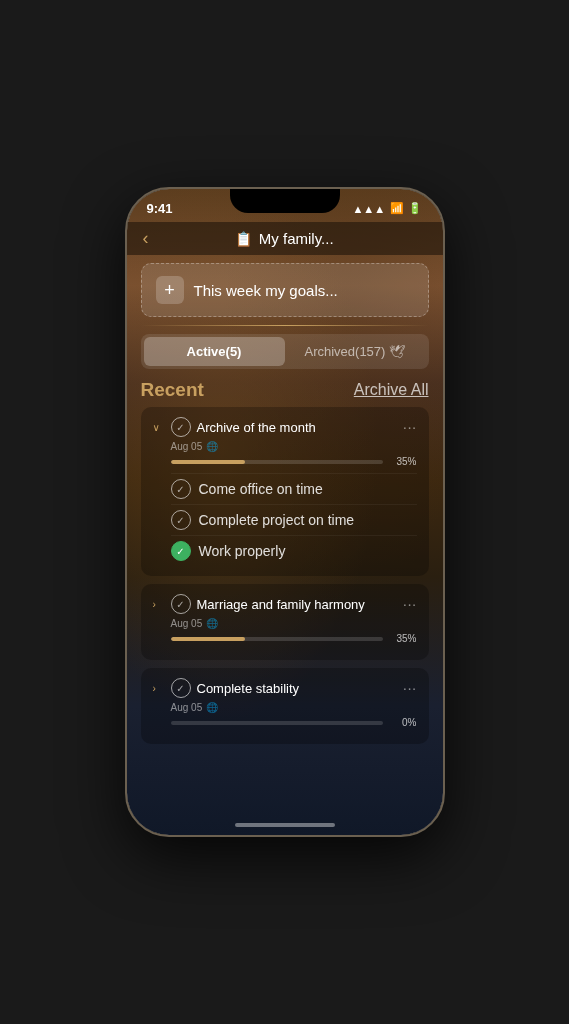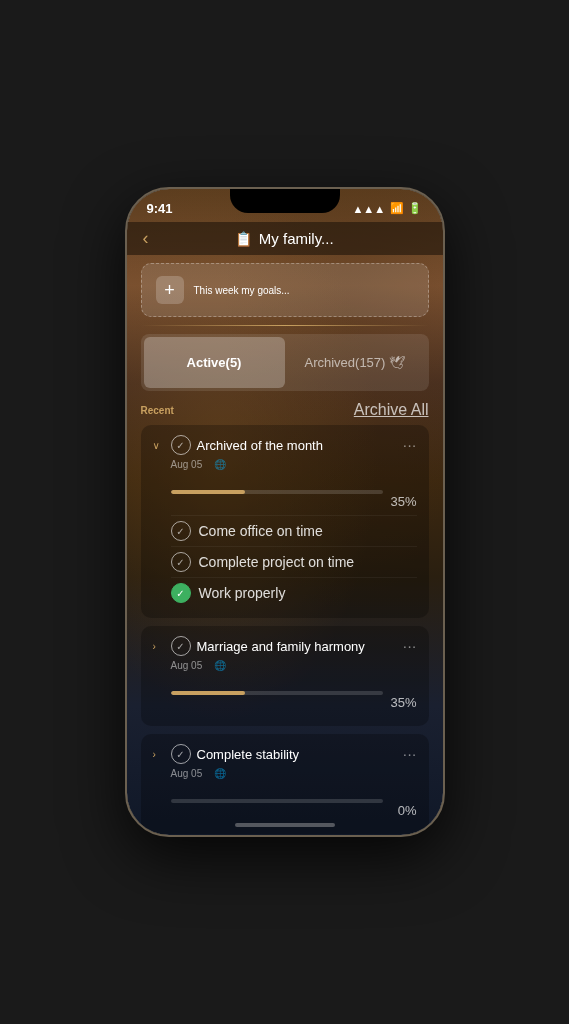--- a/index.html
+++ b/index.html
@@ -120,42 +120,42 @@
       display: flex;
       align-items: center;
       justify-content: center;
       color: #fff;
       font-size: 18px;
       flex-shrink: 0;
     }
 
     .add-goal-text {
       color: #fff;
-      font-size: 10px;
+      font-size: 15px;
       font-weight: 500;
     }
 
     .divider-gold {
       height: 1px;
       background: linear-gradient(90deg, transparent, #c8a060, transparent);
       margin: 4px 14px 8px;
     }
 
     .tabs-container {
       margin: 0 14px 10px;
       display: flex;
       background: rgba(255,255,255,0.1);
       border-radius: 8px;
       padding: 3px;
     }
 
     .tab {
       flex: 1;
       text-align: center;
-      padding: 18px 4px;
+      padding: 7px 4px;
       border-radius: 6px;
       font-size: 13px;
       cursor: pointer;
     }
 
     .tab.active {
       background: rgba(255,255,255,0.25);
       color: #fff;
       font-weight: 600;
     }
@@ -166,21 +166,21 @@
 
     .recent-header {
       display: flex;
       justify-content: space-between;
       align-items: center;
       padding: 0 14px 6px;
     }
 
     .recent-label {
       color: #c8a060;
-      font-size: 10px;
+      font-size: 19px;
       font-weight: 600;
     }
 
     .archive-all {
       color: rgba(255,255,255,0.7);
       font-size: 16px;
       text-decoration: underline;
       cursor: pointer;
     }
 
@@ -234,21 +234,21 @@
 
     .goal-more {
       color: rgba(255,255,255,0.5);
       font-size: 14px;
       cursor: pointer;
     }
 
     .goal-meta {
       display: flex;
       align-items: center;
-      gap: 12px;
+      gap: 4px;
       margin: 4px 0 4px 18px;
     }
 
     .goal-date {
       color: rgba(255,255,255,0.5);
       font-size: 10px;
     }
 
     .globe-icon {
       color: rgba(255,255,255,0.5);
@@ -271,24 +271,23 @@
     }
 
     .progress-fill {
       height: 100%;
       background: #c8a060;
       border-radius: 2px;
     }
 
     .progress-pct {
       color: rgba(255,255,255,0.7);
-      font-size: 13px;
+      font-size: 10px;
       min-width: 28px;
       text-align: right;
-      margin-top: 20px;
     }
 
     .sub-goals {
       margin-top: 4px;
       padding-left: 18px;
     }
 
     .sub-goal-item {
       display: flex;
       align-items: center;
@@ -374,21 +373,21 @@
       <div class="recent-header">
         <span class="recent-label">Recent</span>
         <span class="archive-all">Archive All</span>
       </div>
 
       <div class="goal-card">
         <div class="goal-row">
           <div class="goal-left">
             <span class="chevron">∨</span>
             <div class="check-circle">✓</div>
-            <span class="goal-title">Archived of the month</span>
+            <span class="goal-title">Archive of the month</span>
           </div>
           <span class="goal-more">···</span>
         </div>
         <div class="goal-meta">
           <span class="goal-date">Aug 05</span>
           <span class="globe-icon">🌐</span>
         </div>
         <div class="progress-row">
           <div class="progress-bar">
             <div class="progress-fill" style="width:35%"></div>

